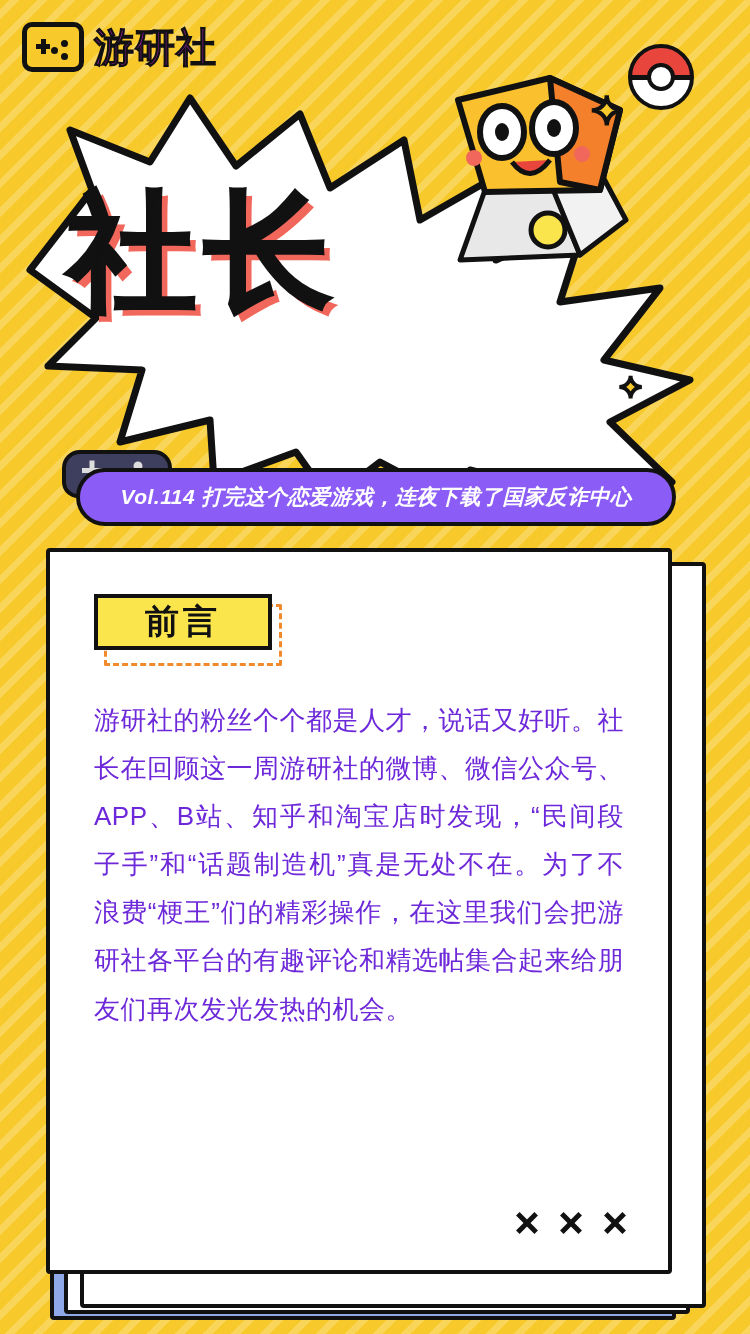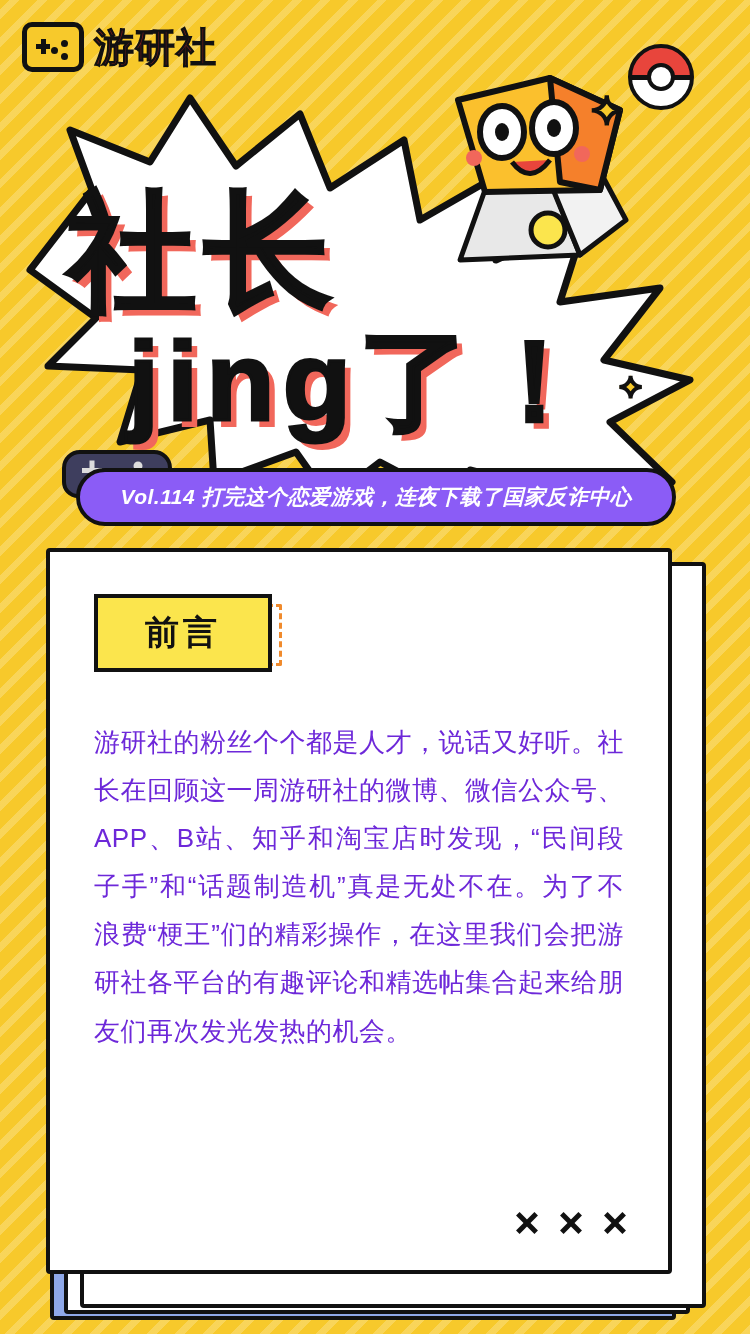--- a/index.html
+++ b/index.html
@@ -60,21 +60,21 @@
     width: 7px; height: 7px;
     border-radius: 50%;
     background: #111;
   }
   .logo-dots i:nth-child(1) { left: 0; top: 7px; }
   .logo-dots i:nth-child(2) { left: 10px; top: 0px; }
   .logo-dots i:nth-child(3) { left: 10px; top: 13px; }
   .logo-text {
     font-size: 40px;
     font-weight: bold;
-    color: #7f1d1d;
+    color: #a21caf;
     letter-spacing: 1px;
     line-height: 1;
     -webkit-text-stroke: 1px #111;
   }
 
   
   .pokeball {
     position: absolute;
     top: 44px; right: 56px;
     width: 66px; height: 66px;
@@ -199,21 +199,21 @@
   }
   .chip-dash {
     position: absolute;
     left: 10px; top: 10px;
     width: 178px; height: 62px;
     border: 3px dashed #F08A2C;
     border-radius: 2px;
   }
   .chip {
     position: relative;
-    width: 178px; height: 78px;
+    width: 178px; height: 56px;
     background: #FBE54D;
     border: 4px solid #111;
     display: flex;
     align-items: center;
     justify-content: center;
   }
   .chip span {
     font-size: 34px;
     font-weight: bold;
     color: #111;
@@ -285,21 +285,20 @@
     <path d="M82 92 Q100 116 120 90" fill="#E8453C" stroke="#111" stroke-width="5" stroke-linejoin="round"></path>
     <circle cx="44" cy="88" r="8" fill="#F1675B"></circle>
     <circle cx="152" cy="84" r="8" fill="#F1675B"></circle>
   </svg>
 
   <div class="sparkle" style="left:590px;top:18px;font-size:40px;">✦</div>
   <div class="sparkle" style="left:618px;top:300px;font-size:30px;">✦</div>
 
   <div class="title-area">
     <div class="title-l1">社长</div>
-    <div class="title-l2">jing了！</div>
   </div>
 
   <svg class="gamepad" viewBox="0 0 110 62">
     <path d="M18 10 H92 a16 16 0 0 1 16 16 v14 a14 14 0 0 1 -14 14 H16 A14 14 0 0 1 2 40 V26 A16 16 0 0 1 18 10 Z" fill="#3E3E5E" stroke="#111" stroke-width="4"></path>
     <rect x="20" y="26" width="20" height="5" fill="#DDD"></rect>
     <rect x="27.5" y="18.5" width="5" height="20" fill="#DDD"></rect>
     <circle cx="76" cy="24" r="4.5" fill="#DDD"></circle>
     <circle cx="88" cy="33" r="4.5" fill="#DDD"></circle>
     <circle cx="64" cy="33" r="4.5" fill="#DDD"></circle>
     <circle cx="76" cy="42" r="4.5" fill="#DDD"></circle>

